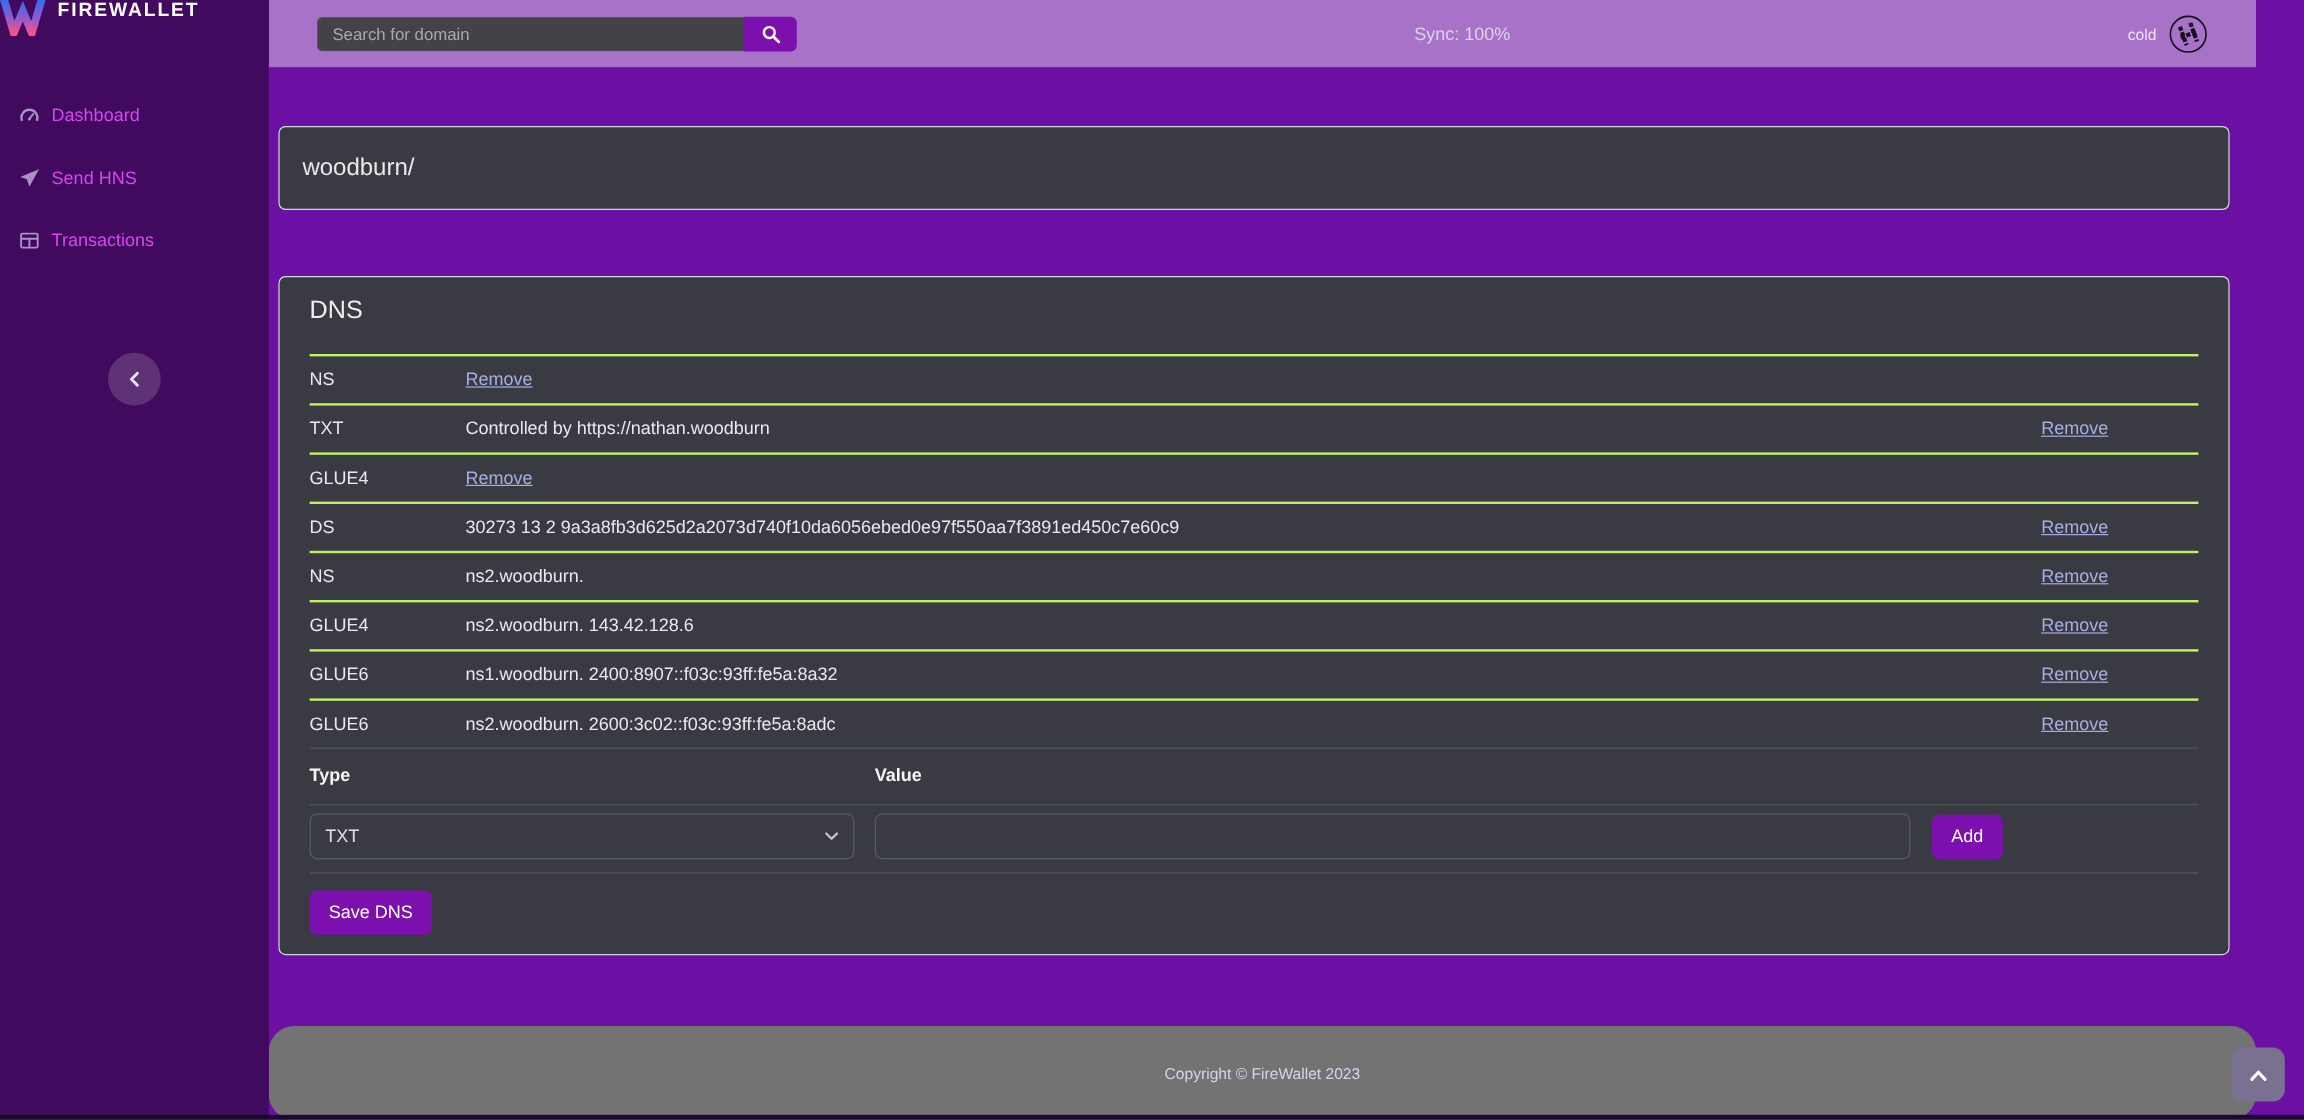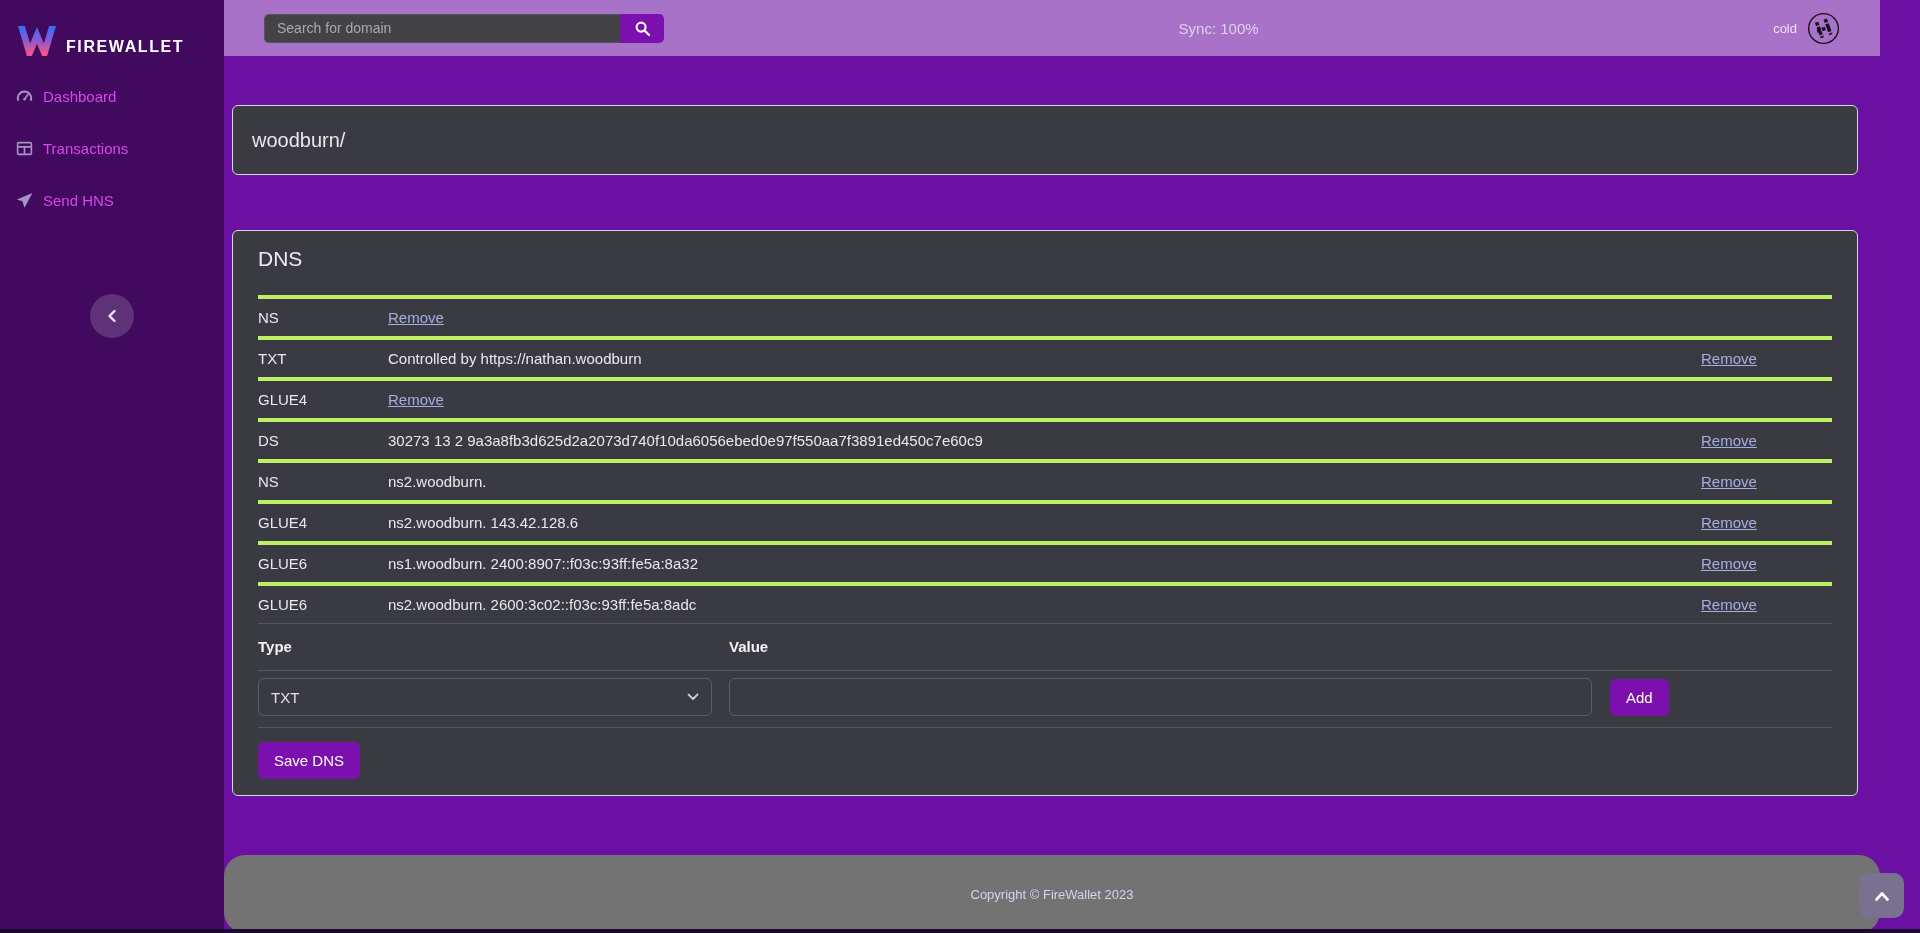--- a/index.html
+++ b/index.html
@@ -8,21 +8,21 @@
     font-family:"Liberation Sans", sans-serif;
     background:#6c10a3;
     position:relative;
   }
 
   
   .sidebar {
     position:absolute; left:0; top:0; width:224px; height:933px;
     background:#410a5e; z-index:5;
   }
-  .brand-row { height:56px; display:flex; align-items:flex-end; padding-left:18px; }
+  .brand-row { height:56px; display:flex; align-items:flex-start; }
   .brand-logo { width:38px; height:30px; flex:0 0 auto; }
   .brand-name {
     color:#ffffff; font-size:16px; font-weight:bold; letter-spacing:1.6px; margin-left:10px;
   }
   .nav { margin-top:14px; }
   .nav-item {
     height:52px; display:flex; align-items:center; padding-left:16px;
     color:#d946ef; font-size:15px; cursor:pointer;
   }
   .nav-item .nicon { width:17px; height:17px; margin-right:10px; color:#a892c4; flex:0 0 auto; }
@@ -66,21 +66,21 @@
   .domain-card {
     height:70px; display:flex; align-items:center; padding-left:19px;
   }
   .domain-title { color:#e9e7ec; font-size:20px; font-weight:400; }
 
   .dns-card { margin-top:55px; padding:16px 25px 16px 25px; }
   .dns-title { color:#edecef; font-size:21px; font-weight:400; line-height:24px; margin-bottom:24px; }
 
   .dns-row {
     display:flex; align-items:center; height:41px;
-    border-top:4px solid #bef264; color:#e9e8ec; font-size:15px;
+    border-top:2px solid #bef264; color:#e9e8ec; font-size:15px;
   }
   .col-type { width:130px; flex:0 0 auto; }
   .col-value { flex:1 1 auto; }
   .col-action { width:131px; flex:0 0 auto; }
   .remove-link { color:#a6afe3; text-decoration:underline; font-size:15px; cursor:pointer; }
 
   .form-head {
     display:flex; border-top:1px solid #53555e; padding:14px 0 15px;
     color:#f4f3f6; font-size:15px; font-weight:bold;
   }
@@ -151,30 +151,30 @@
     <div class="nav-item">
       <svg class="nicon" viewBox="0 0 16 16">
         <path d="M2.2 12 A6.3 6.3 0 1 1 13.8 12" fill="none" stroke="currentColor" stroke-width="1.8"></path>
         <path d="M8 10.5 L11.4 6" stroke="currentColor" stroke-width="1.6"></path>
         <circle cx="8" cy="10.5" r="1.2" fill="currentColor"></circle>
       </svg>
       <span>Dashboard</span>
     </div>
     <div class="nav-item">
       <svg class="nicon" viewBox="0 0 16 16">
+        <path d="M15.5 1 L0.8 7 L6 8.8 L8 14.8 L15.5 1 Z" fill="currentColor"></path>
+      </svg>
+      <span>Send HNS</span>
+    </div>
+    <div class="nav-item">
+      <svg class="nicon" viewBox="0 0 16 16">
         <rect x="1.5" y="2.5" width="13" height="11" rx="1" fill="none" stroke="currentColor" stroke-width="1.5"></rect>
         <path d="M1.5 6.5 H14.5 M8 6.5 V13.5" stroke="currentColor" stroke-width="1.5"></path>
       </svg>
       <span>Transactions</span>
-    </div>
-    <div class="nav-item">
-      <svg class="nicon" viewBox="0 0 16 16">
-        <path d="M15.5 1 L0.8 7 L6 8.8 L8 14.8 L15.5 1 Z" fill="currentColor"></path>
-      </svg>
-      <span>Send HNS</span>
     </div>
   </nav>
 
   <button class="collapse-btn">
     <svg viewBox="0 0 12 14">
       <path d="M8.5 2 L3.5 7 L8.5 12" fill="none" stroke="currentColor" stroke-width="2.4" stroke-linecap="round" stroke-linejoin="round"></path>
     </svg>
   </button>
 </aside>
 

